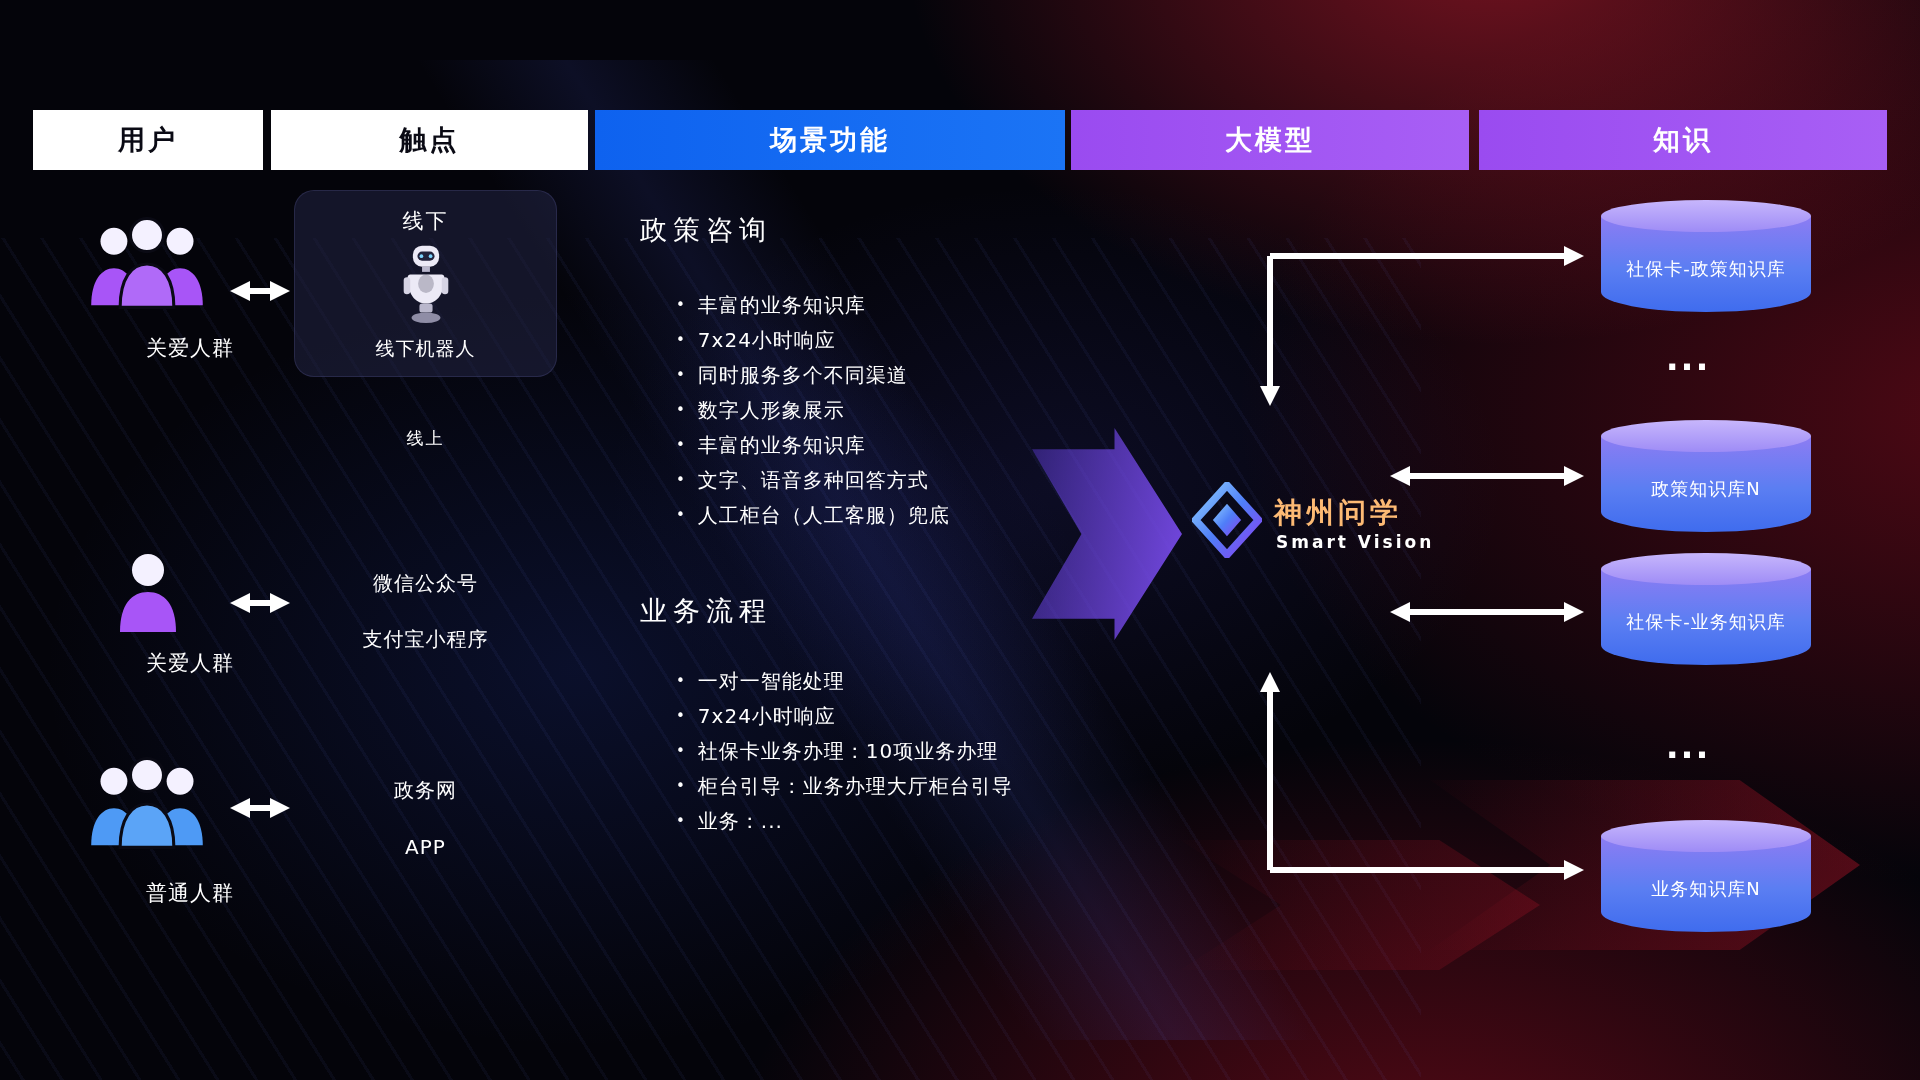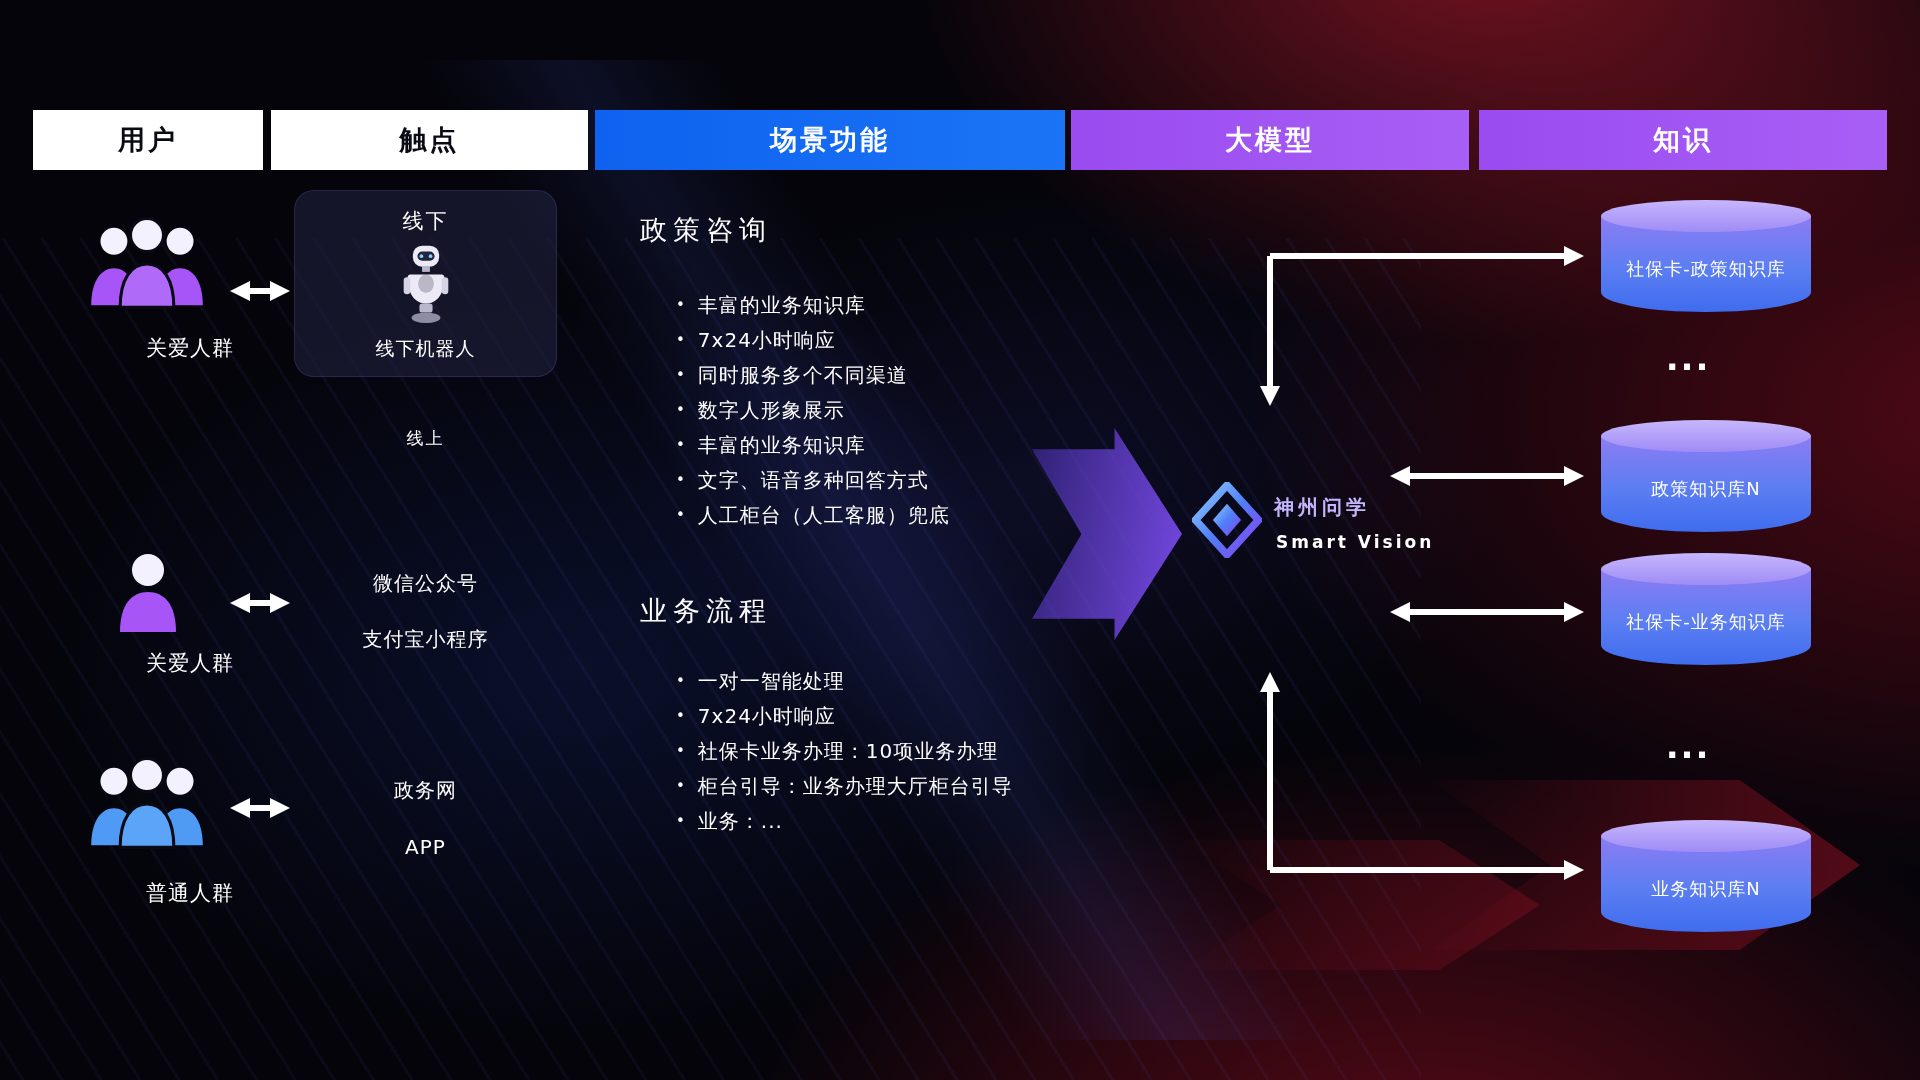--- a/index.html
+++ b/index.html
@@ -66,21 +66,21 @@
   .bullets li { color:#fff; font-size:20px; line-height:33px; white-space:nowrap; letter-spacing:1px; }
   .bullets li::before { content:"•"; margin-right:12px; font-size:15px; position:relative; top:-2px; }
 
   
   .big-arrow { position:absolute; left:1032px; top:428px; width:150px; height:212px; z-index:3;
     clip-path:polygon(0 10%, 55% 10%, 55% 0, 100% 50%, 55% 100%, 55% 90%, 0 90%, 33% 50%);
     background:linear-gradient(100deg, rgba(91,59,214,.45), rgba(124,77,240,.95)); }
 
   
   .logo-gem { position:absolute; left:1192px; top:482px; z-index:5; }
-  .logo-name { position:absolute; left:1274px; top:494px; color:#c4b5fd; font-size:20px;
+  .logo-name { position:absolute; left:1274px; top:494px; color:#fdba74; font-size:28px;
     font-weight:bold; letter-spacing:4px; z-index:5; }
   .logo-sub { position:absolute; left:1276px; top:532px; color:#fff; font-size:17px;
     letter-spacing:3px; z-index:5; font-weight:bold; }
 
   
   .db { position:absolute; width:210px; height:112px; z-index:5; }
   .db-top { position:absolute; top:0; left:0; right:0; height:32px; border-radius:50%;
     background:linear-gradient(180deg,#c7b6fc,#9e8cf6); z-index:2; }
   .db-body { position:absolute; top:16px; left:0; right:0; height:96px;
     background:linear-gradient(180deg,#8d7cf3 0%, #5b7ef2 55%, #3f6cee 100%);

